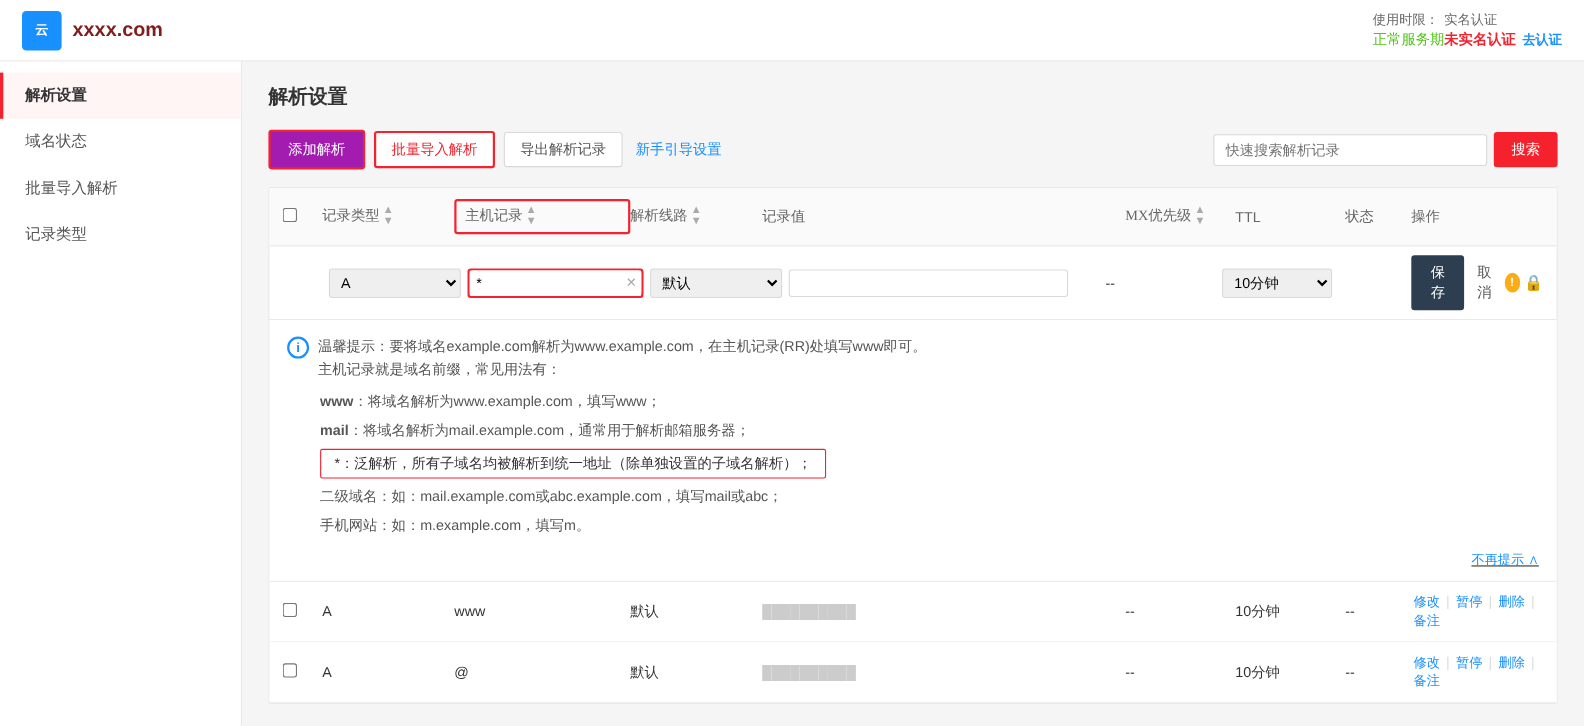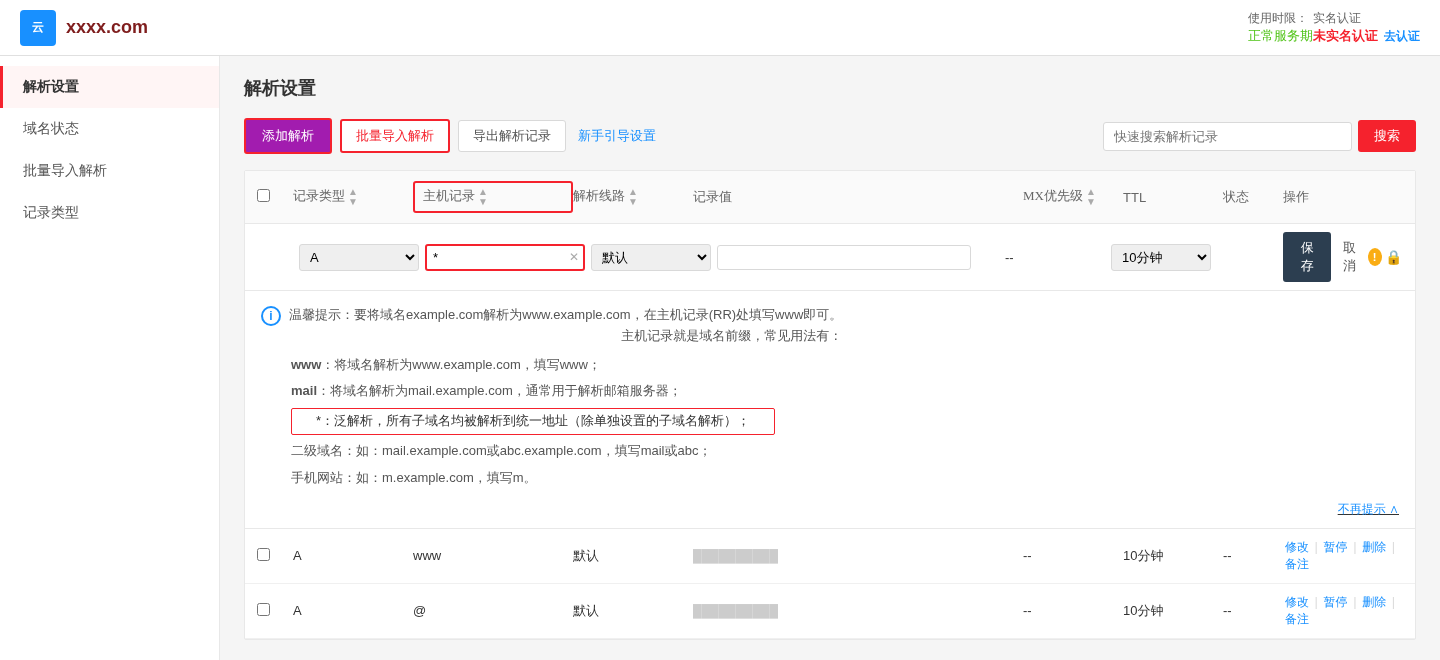--- a/index.html
+++ b/index.html
@@ -224,27 +224,27 @@
     .info-header { display: flex; align-items: flex-start; gap: 8px; margin-bottom: 8px; }
     .info-circle {
       width: 20px; height: 20px;
       border: 2px solid #1890ff;
       border-radius: 50%;
       display: flex; align-items: center; justify-content: center;
       color: #1890ff; font-size: 12px; font-weight: bold;
       flex-shrink: 0;
       margin-top: 1px;
     }
-    .info-text { color: #555; font-size: 13px; line-height: 1.6; text-align: right; }
+    .info-text { color: #555; font-size: 13px; line-height: 1.6; }
     .info-entries { padding-left: 30px; }
     .info-entry { margin: 6px 0; color: #555; font-size: 13px; line-height: 1.6; }
     .highlight-box {
       display: inline-block;
       border: 1px solid #f5222d;
-      padding: 2px 24px;
+      padding: 2px 12px;
       color: #333;
       border-radius: 2px;
     }
     .info-footer { display: flex; justify-content: flex-end; padding-top: 6px; text-decoration: underline; }
     .hide-link { color: #1890ff; font-size: 12px; cursor: pointer; }
 
     
     .data-row {
       display: grid;
       grid-template-columns: 36px 120px 160px 120px 1fr 100px 100px 60px 120px;

